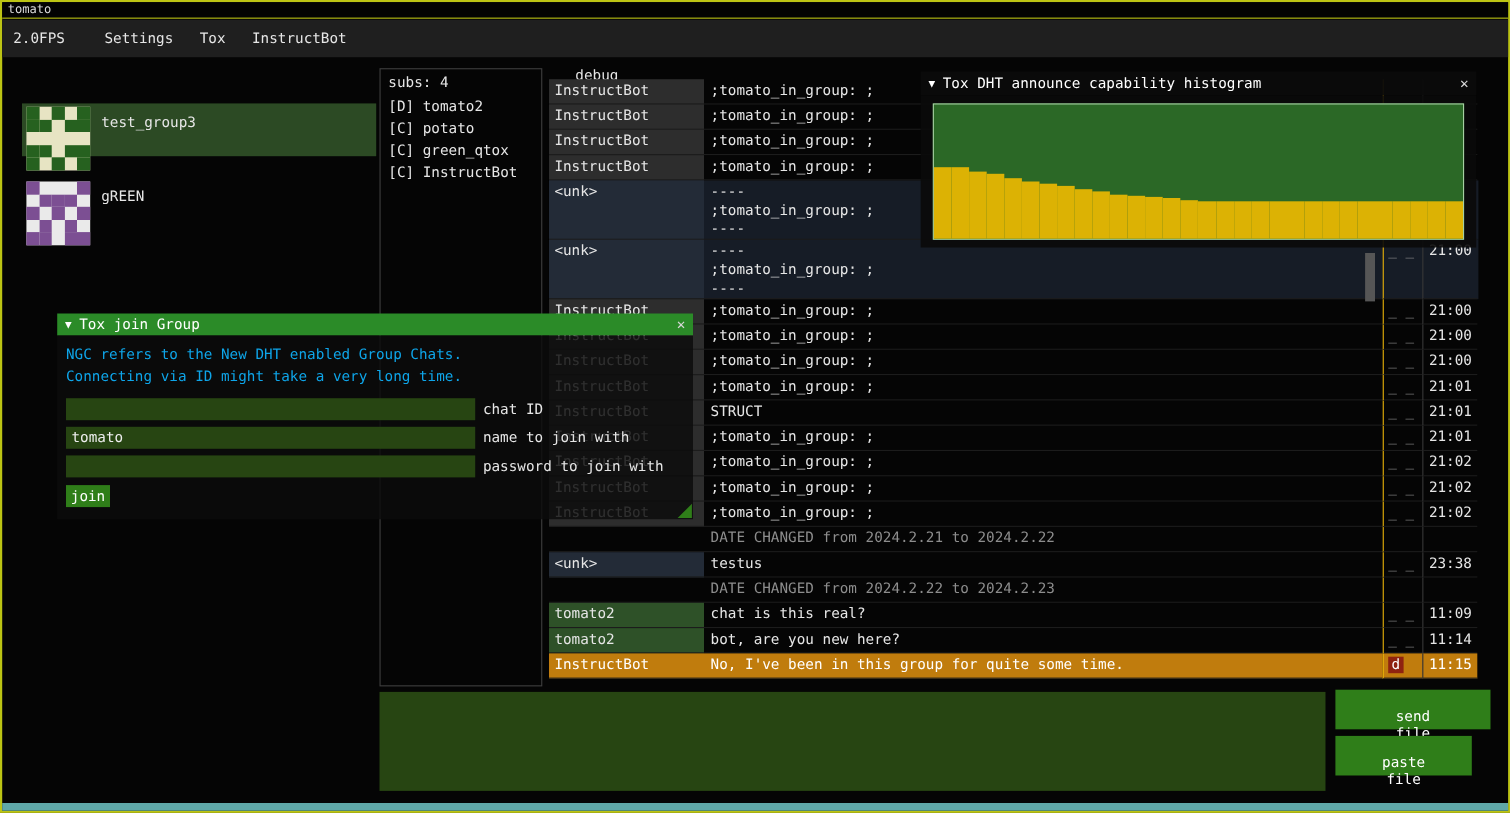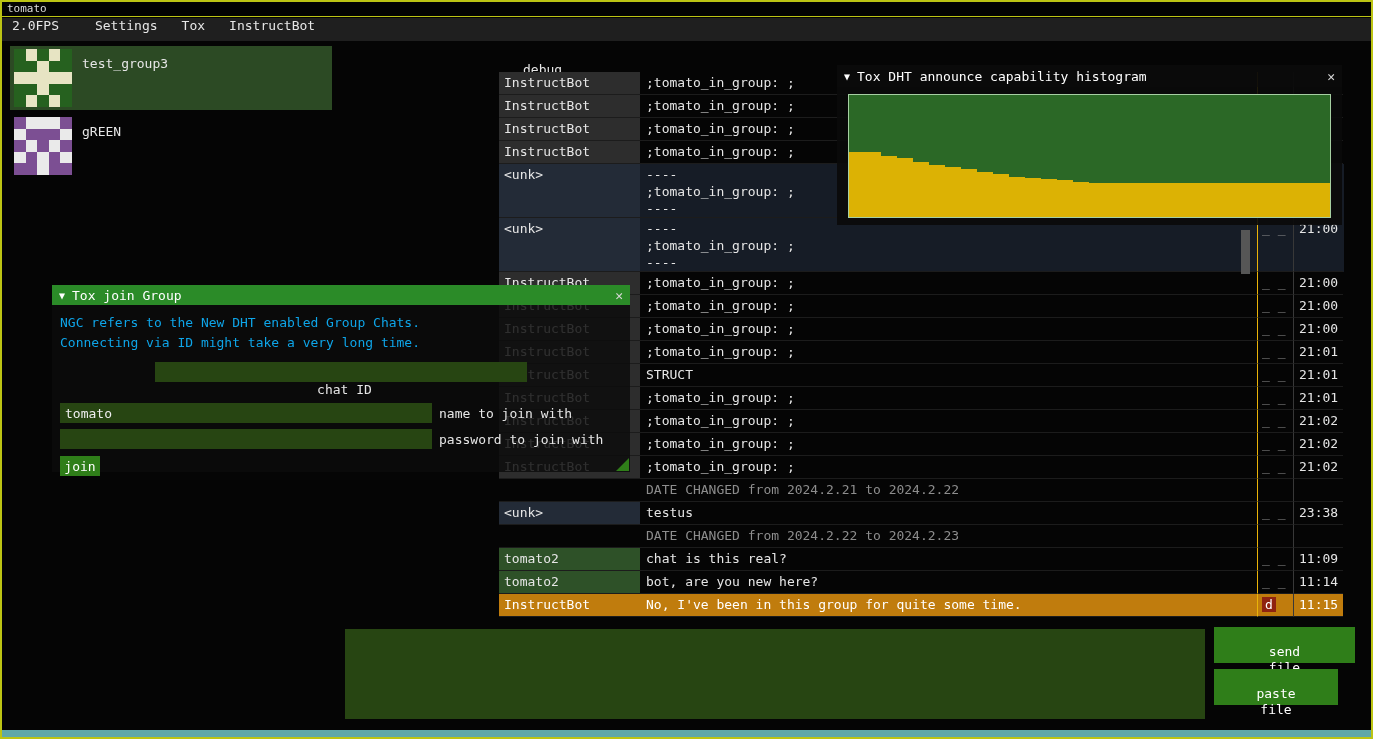--- a/index.html
+++ b/index.html
@@ -7,27 +7,27 @@
   body {
     width:1373px; height:739px; position:relative; overflow:hidden;
     background:#000; color:#e6e6e6;
     font-family:"DejaVu Sans Mono", monospace; font-size:13px;
   }
   .frame { position:absolute; inset:0; border:2px solid #bcc414; background:#050505; }
 
   .os-titlebar { position:absolute; left:0; top:0; right:0; height:15px; background:#030303;
     border-bottom:1px solid #bcc414; font-size:11px; line-height:14px; padding-left:5px; color:#dcdcdc; }
 
-  .menubar { position:absolute; left:0; top:16px; right:0; height:23px; background:#1f1f1f;
-    display:flex; }
+  .menubar { position:absolute; left:0; top:16px; right:0; height:34px; background:#1f1f1f;
+    display:flex; align-items:center; }
   .menu-fps { padding:0 10px; margin-right:14px; }
   .menu-item { padding:0 12px; cursor:default; }
 
   
-  .group-row { position:absolute; left:8px; width:322px; height:64px; }
+  .group-row { position:absolute; left:18px; width:322px; height:48px;margin-top:48px; }
   .group-row.selected { background:#2c4a24; }
   .avatar { position:absolute; left:4px; top:3px; width:58px; height:58px;
     display:grid; grid-template-columns:repeat(5,1fr); grid-template-rows:repeat(5,1fr); }
   .group-label { position:absolute; left:72px; top:10px; }
 
   
   .subs-panel { position:absolute; left:343px; top:60px; width:148px; height:562px; border:1px solid #3f3f3f; }
   .subs-title { padding:5px 0 5px 7px; }
   .subs-item { padding-left:7px; line-height:20px; white-space:pre; }
 
@@ -62,21 +62,21 @@
   .win-title { height:20px; display:flex; align-items:center; gap:7px; padding:0 7px; color:#fff; }
   .win-title .wtitle { flex:1; white-space:pre; }
   .win-title .close { cursor:pointer; color:#d8d8d8; }
   .collapse { font-size:10px; }
 
   .join-win { left:50px; top:283px; width:578px; height:187px; z-index:30; }
   .join-title { background:#2b8b28; }
   .join-body { position:absolute; left:0; right:0; top:20px; bottom:0; background:rgba(12,12,12,0.84); padding:8px; }
   .join-info { color:#0ea5e9; line-height:20px; white-space:pre; }
   .jfield { display:flex; align-items:center; margin-top:6px; }
-  .jfield:first-of-type { margin-top:9px;flex-direction:column; }
+  .jfield:first-of-type { margin-top:9px; }
   .jfield input { width:372px; height:20px; background:#274512; border:none; color:#eee;
     font:13px "DejaVu Sans Mono", monospace; padding:0 5px; }
   .jfield label { margin-left:7px; white-space:pre; }
   .join-btn { margin-top:7px; width:40px; height:20px; background:#2f7e19; border:none; color:#fff;
     font:13px "DejaVu Sans Mono", monospace; padding:0; }
   .grip { position:absolute; right:1px; bottom:1px; width:0; height:0;
     border-left:13px solid transparent; border-bottom:13px solid #2f7e19; }
 
   .hist-win { left:835px; top:63px; width:505px; height:160px; z-index:20; }
   .hist-title { background:rgba(10,10,10,0.96); height:22px; }
@@ -160,20 +160,29 @@
           <div style="background: rgb(124, 79, 147);"></div>
           <div style="background: rgb(124, 79, 147);"></div>
           <div></div>
           <div style="background: rgb(124, 79, 147);"></div>
           <div style="background: rgb(124, 79, 147);"></div>
         </div>
         <span class="group-label">gREEN</span>
       </div>
     </div>
 
+  <div class="subs-panel">
+    <div class="subs-title">subs: 4</div>
+    <div>
+        <div class="subs-item">[D] tomato2</div>
+        <div class="subs-item">[C] potato</div>
+        <div class="subs-item">[C] green_qtox</div>
+        <div class="subs-item">[C] InstructBot</div>
+      </div>
+  </div>
 
   <div class="chat-panel">
     <div class="tabbar">
       <span class="tab">debug</span>
     </div>
     <div class="chat-rows">
         <div class="chat-row">
           <div class="cell cell-name" style="background: rgb(45, 45, 45);">InstructBot</div>
           <div class="cell cell-msg">;tomato_in_group: ;</div>
           <div class="cell cell-marks"></div>

